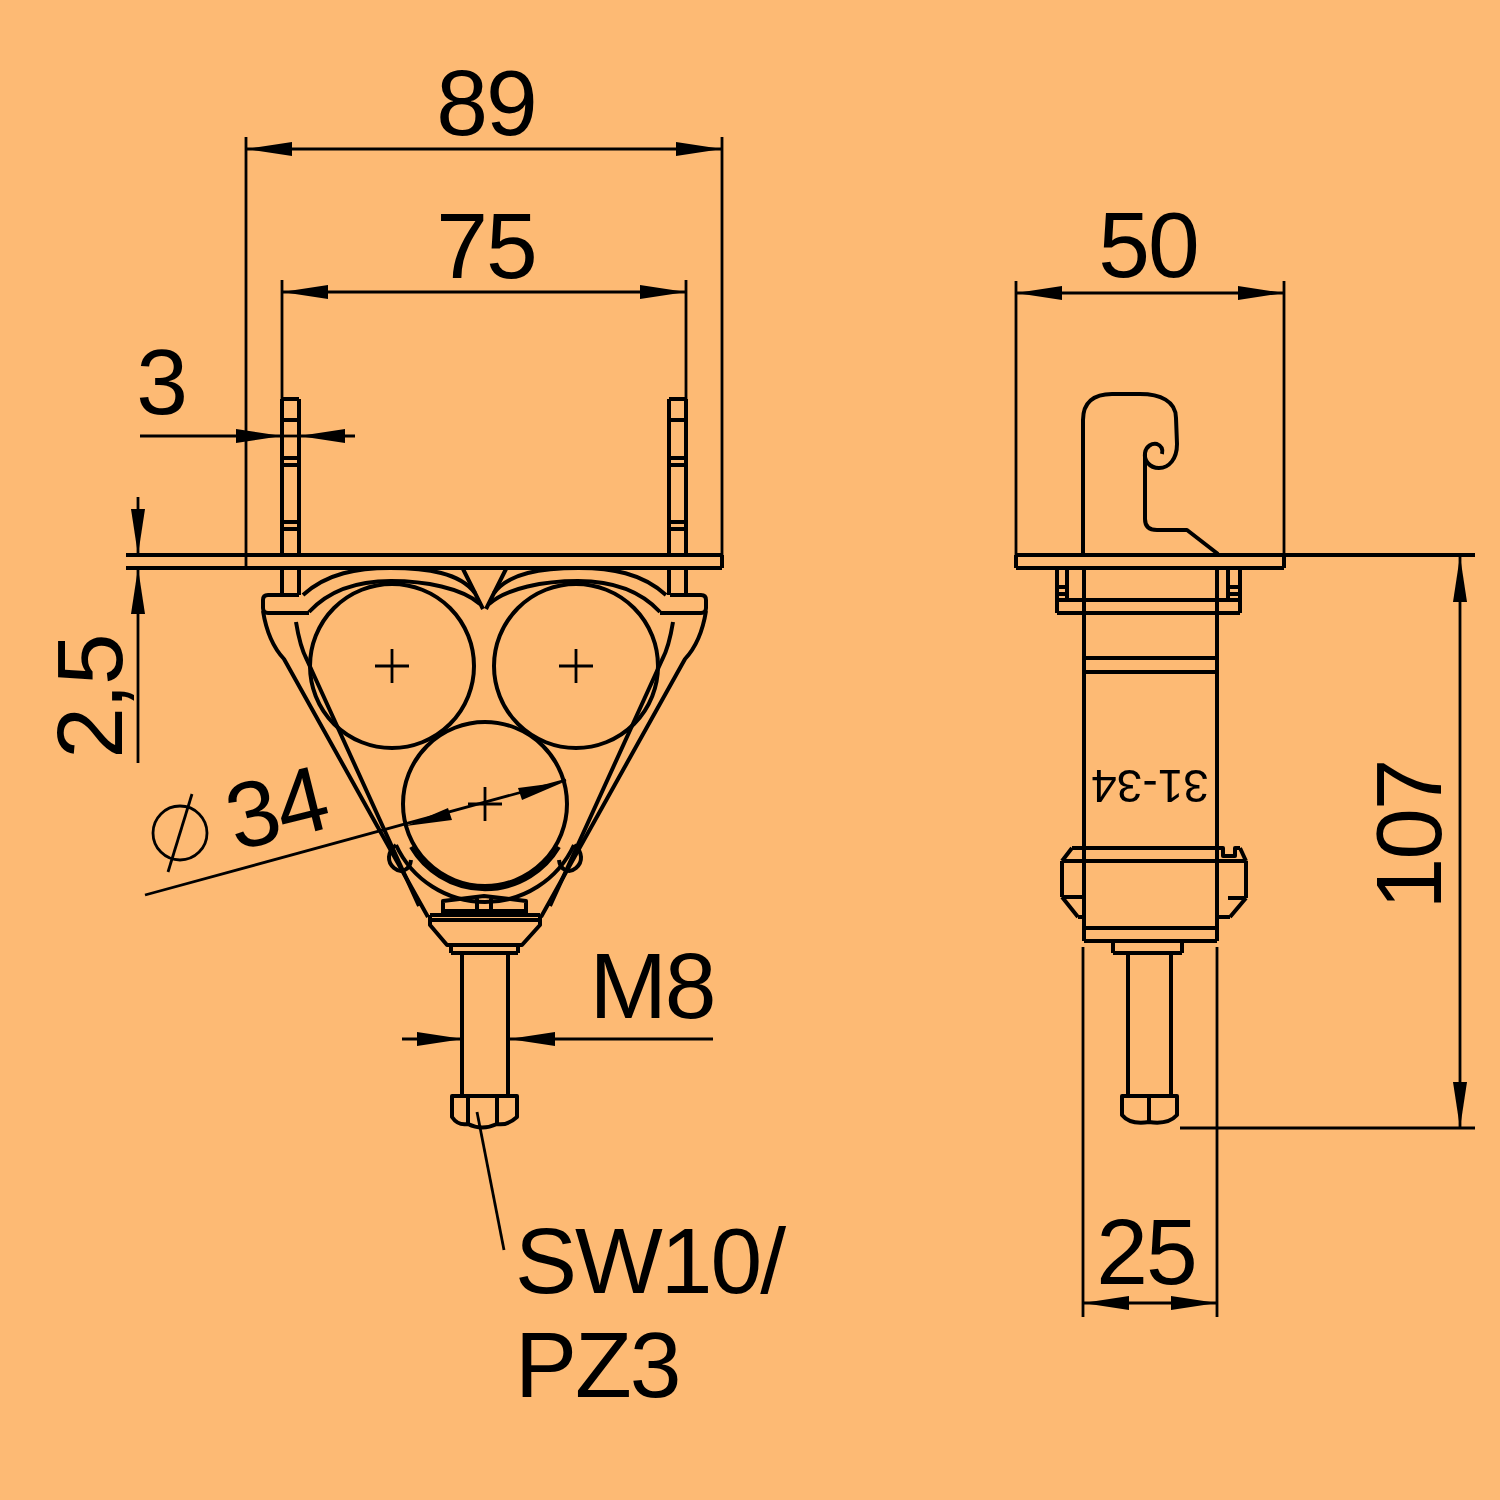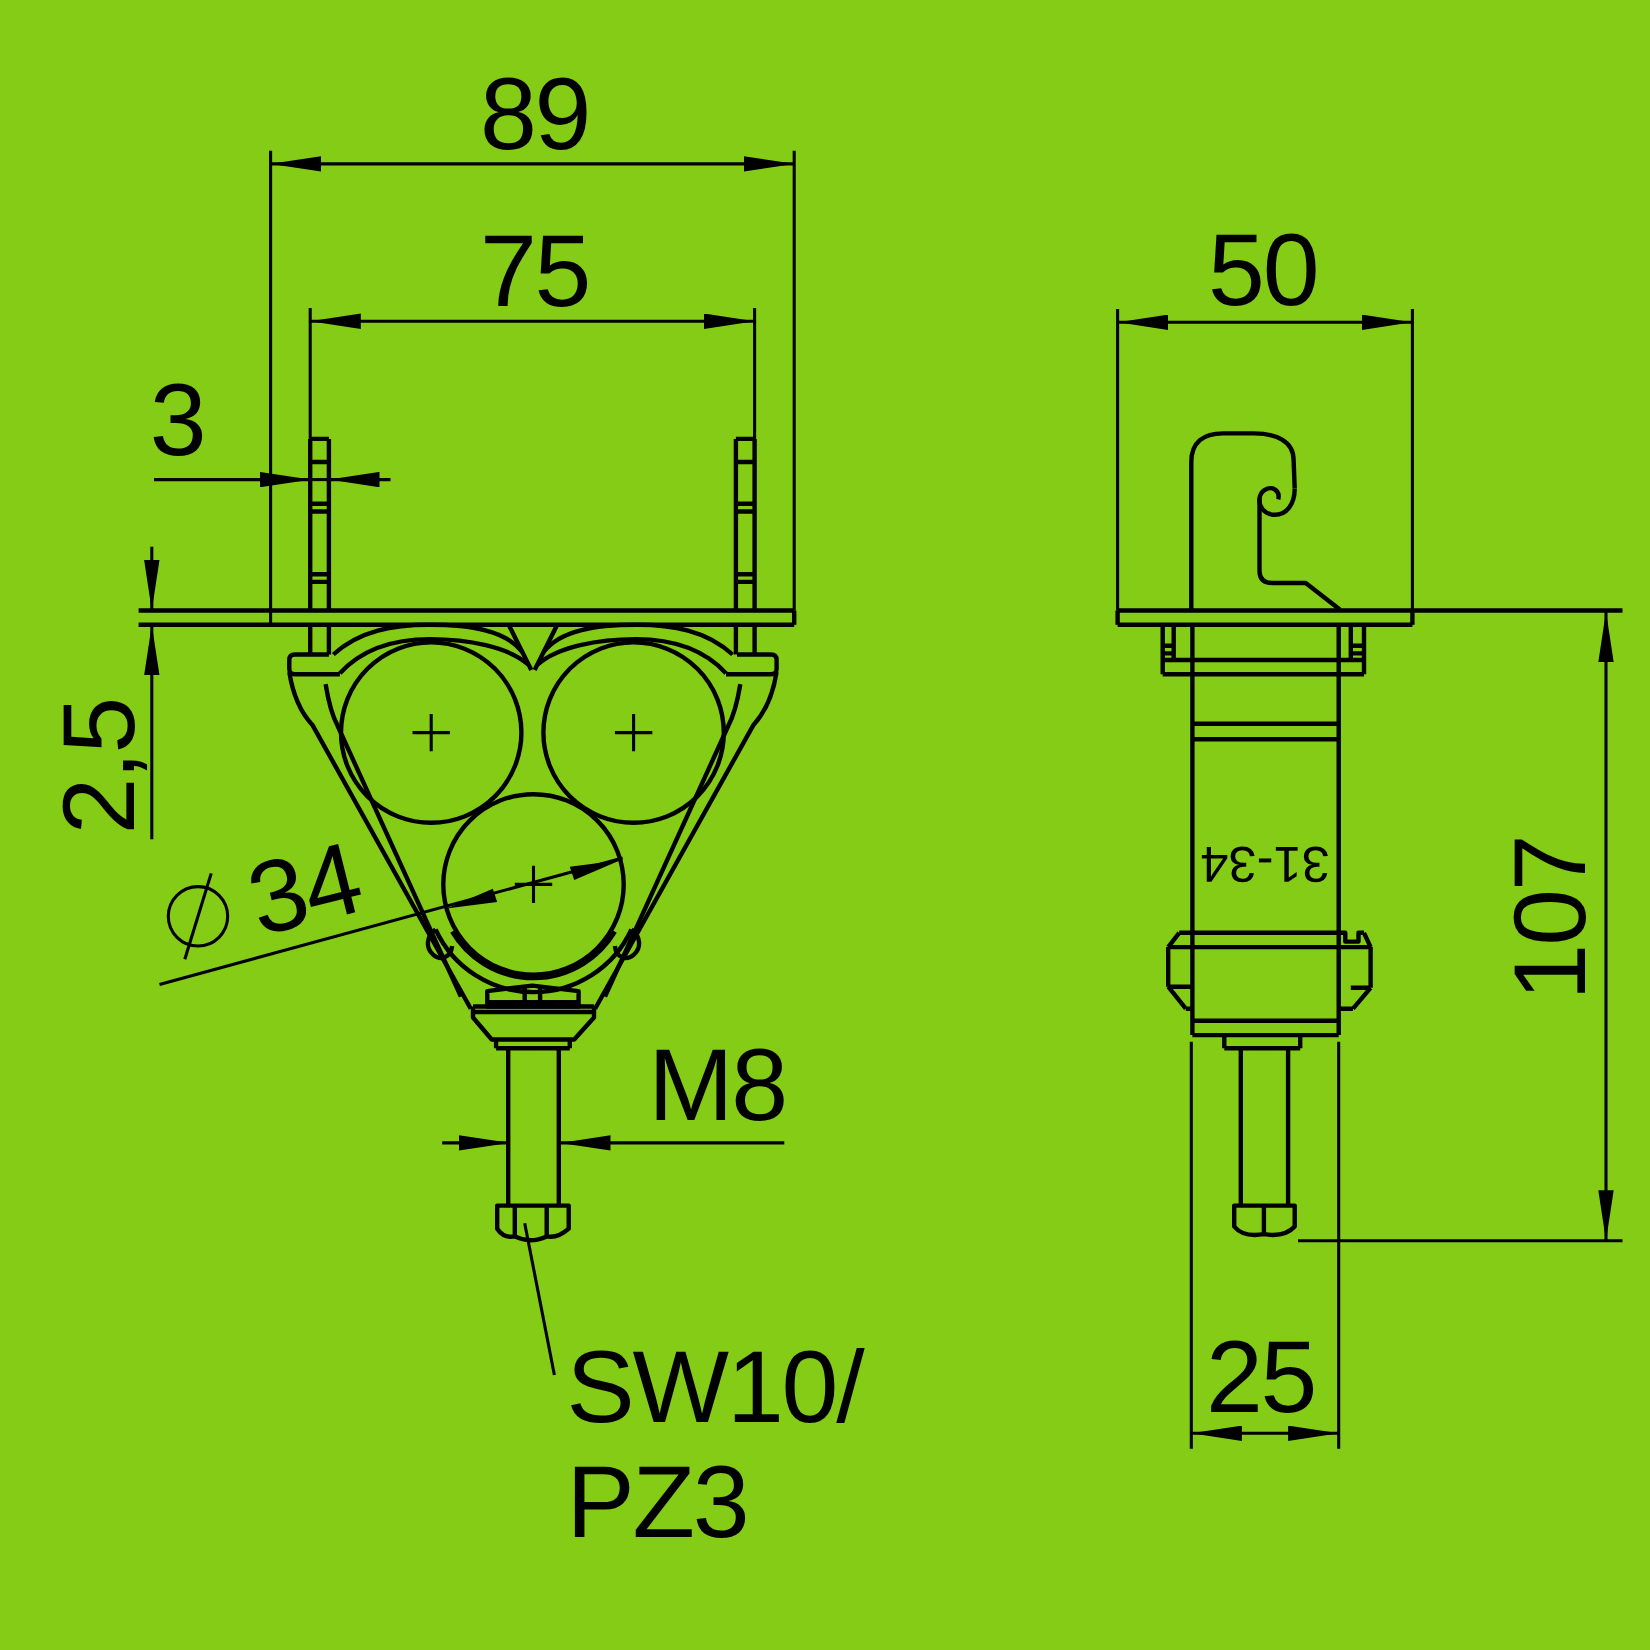--- a/index.html
+++ b/index.html
@@ -1,16 +1,16 @@
 <!DOCTYPE html>
 <html><head>
 <meta charset="utf-8">
 <style>
   html,body{margin:0;padding:0;background:#fff;}
-  .page{width:1500px;height:1500px;background:#84cc16;position:relative;}
+  .page{width:1500px;height:1500px;background:#fdba74;position:relative;}
   svg{display:block;}
   .part{fill:none;stroke:#000;stroke-width:4;stroke-linejoin:round;}
   .thin{fill:none;stroke:#000;stroke-width:2.8;}
   .dimtxt{font-family:"Liberation Sans",sans-serif;font-size:93px;fill:#000;letter-spacing:-2px;}
   .marktxt{font-family:"Liberation Sans",sans-serif;font-size:46px;fill:#000;}
   .arrfill{fill:#000;stroke:none;}
 </style>
 </head>
 <body>
 

